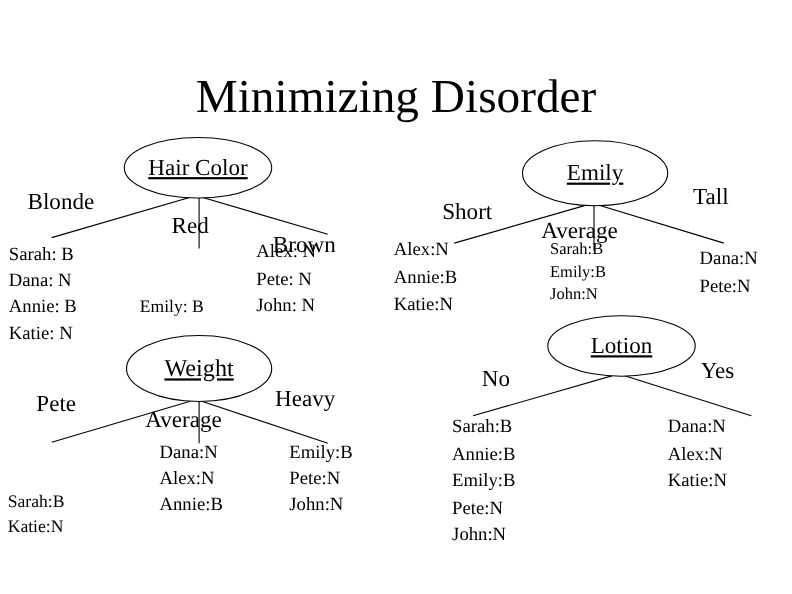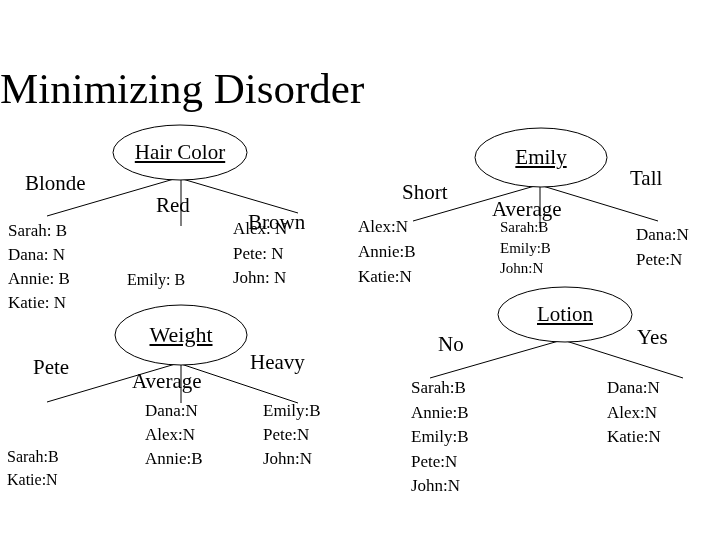--- a/index.html
+++ b/index.html
@@ -9,21 +9,21 @@
     height: 540px;
     background: #ffffff;
     color: #000000;
     font-family: "Liberation Serif", "DejaVu Serif", serif;
     overflow: hidden;
   }
   .edges { position: absolute; left: 0; top: 0; }
   .title {
     position: absolute;
     top: 67px; left: 0; width: 720px;
-    text-align: left;
+    text-align: center;
     font-size: 43px;
     line-height: 1;
     white-space: nowrap;
   }
   .node-label {
     position: absolute;
     display: flex;
     align-items: center;
     justify-content: center;
     font-size: 21px;

